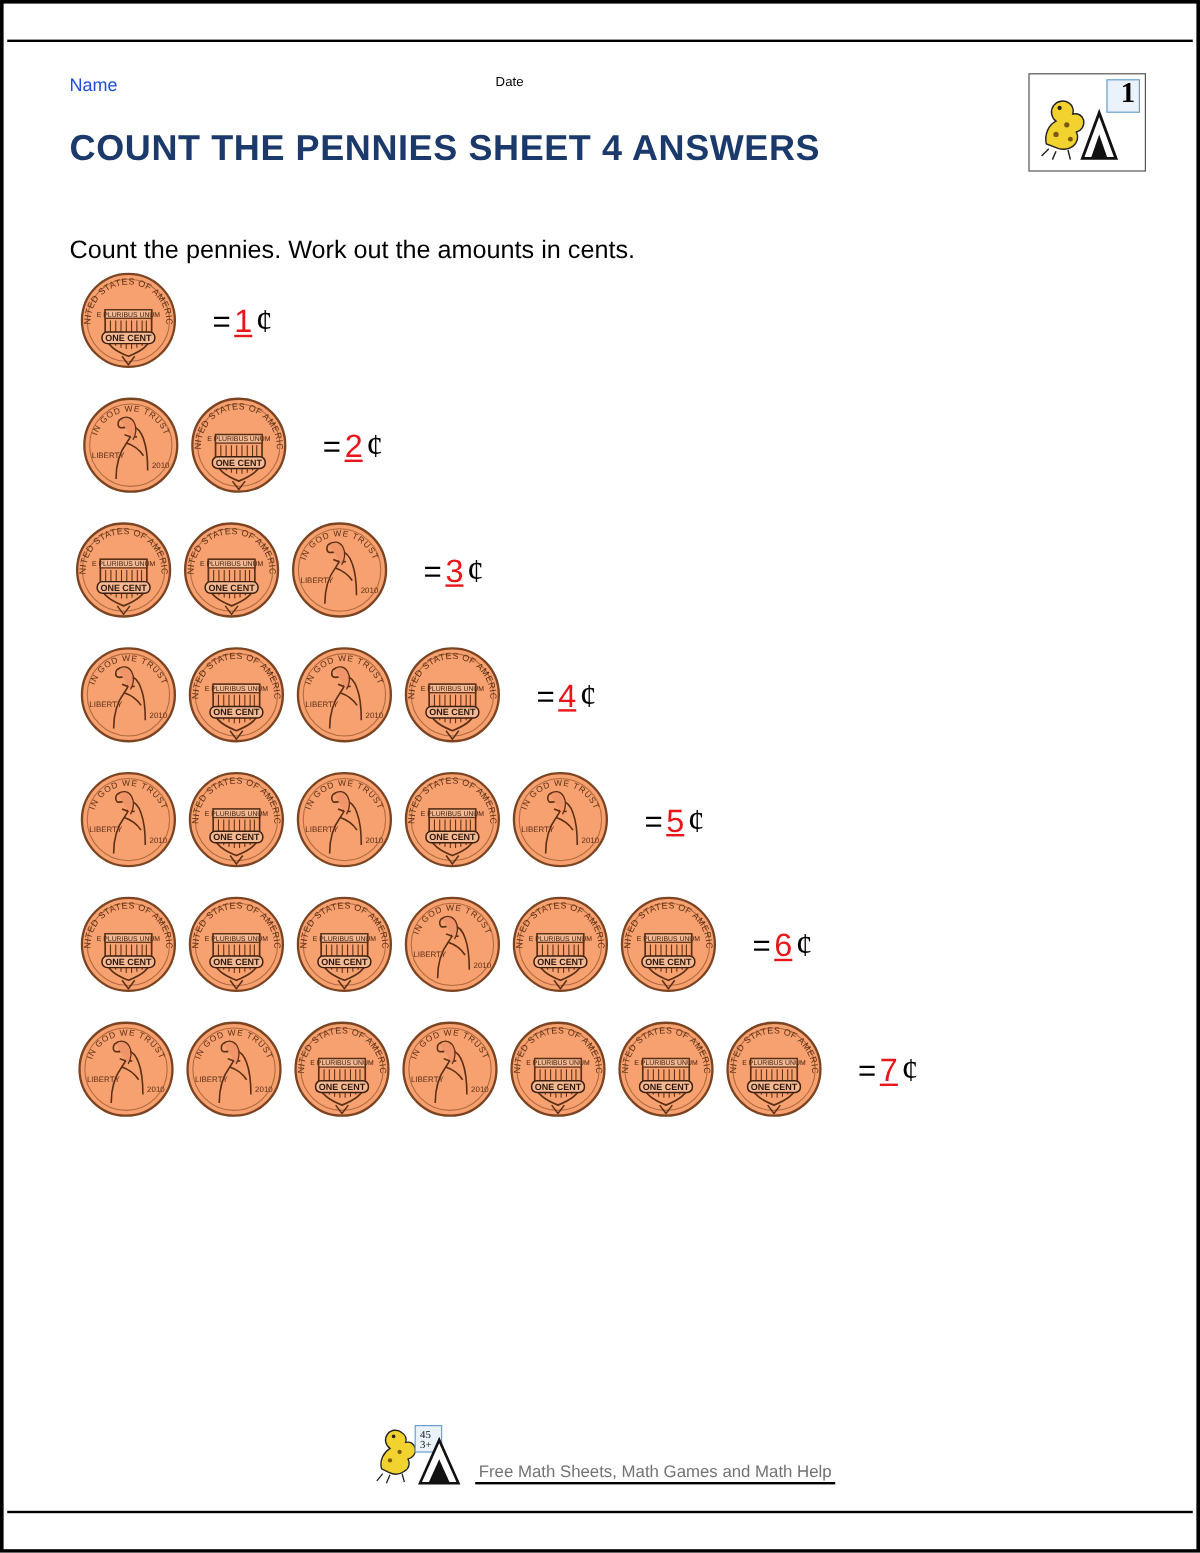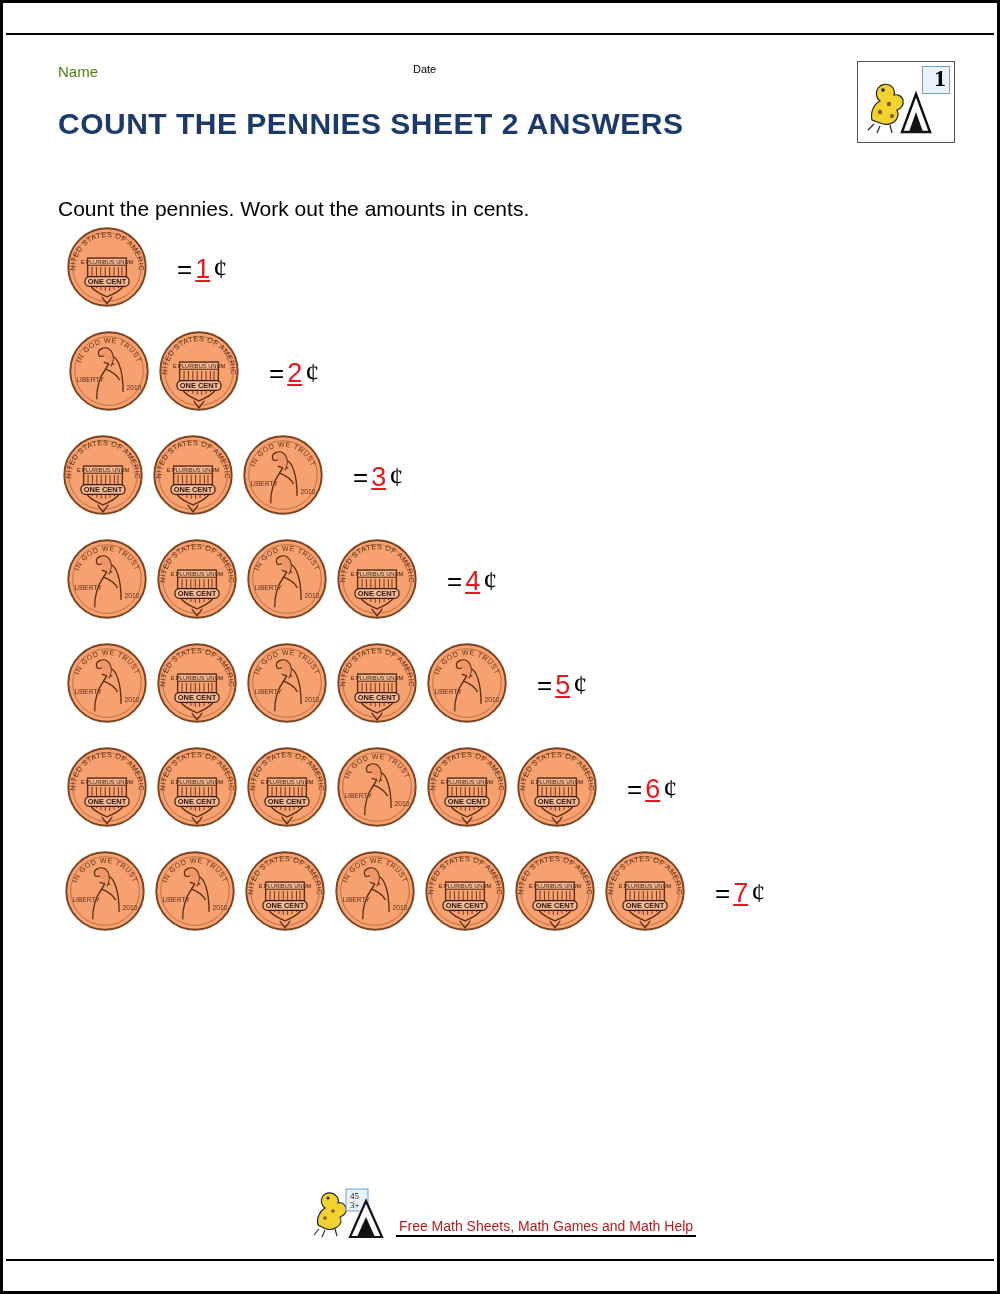--- a/index.html
+++ b/index.html
@@ -38,21 +38,21 @@
     left: 3px; right: 3px;
     bottom: 30px;
     height: 2px;
     background: #000;
   }
   .name-label {
     position: absolute;
     left: 55px;
     top: 60px;
     font-size: 15px;
-    color: #4d7c0f;
+    color: #1d4ed8;
   }
   .date-label {
     position: absolute;
     left: 410px;
     top: 60px;
     font-size: 11px;
     color: #000;
   }
   .title {
     position: absolute;
@@ -149,21 +149,21 @@
     bottom: 52px;
     width: 1000px;
     text-align: center;
   }
   .footer-inner {
     display: inline-block;
     position: relative;
   }
   .footer-tag {
     font-size: 14px;
-    color: #b91c1c;
+    color: #737373;
     margin-left: 86px;
     margin-bottom: 1px;
   }
   .footer-rule {
     width: 300px;
     height: 2px;
     background: #000;
     margin-left: 86px;
     margin-bottom: 2px;
   }
@@ -185,21 +185,21 @@
 <body>
 
 <div class="page">
 
   <div class="inner-rule-top"></div>
   <div class="inner-rule-bottom"></div>
 
   <div class="name-label">Name</div>
   <div class="date-label">Date</div>
 
-  <div class="title">COUNT THE PENNIES SHEET 2 ANSWERS</div>
+  <div class="title">COUNT THE PENNIES SHEET 4 ANSWERS</div>
   <div class="instructions">Count the pennies. Work out the amounts in cents.</div>
 
   <div class="logo-box">
     <div class="sal">
       <svg width="76" height="62" viewBox="0 0 76 62">
         <g>
           <path d="M8 46 C6 38 10 30 16 27 C12 24 11 18 14 14 C17 10 23 9 27 12 C30 14 31 18 30 21 C34 20 38 22 39 26 C40 31 37 35 33 36 C35 40 34 45 30 48 C26 51 20 51 16 49 Z" fill="#f2d22e" stroke="#222" stroke-width="1.2"></path>
           <circle cx="19" cy="16" r="1.8" fill="#222"></circle>
           <circle cx="25" cy="30" r="2.2" fill="#7a5a10"></circle>
           <circle cx="16" cy="38" r="2.2" fill="#7a5a10"></circle>

